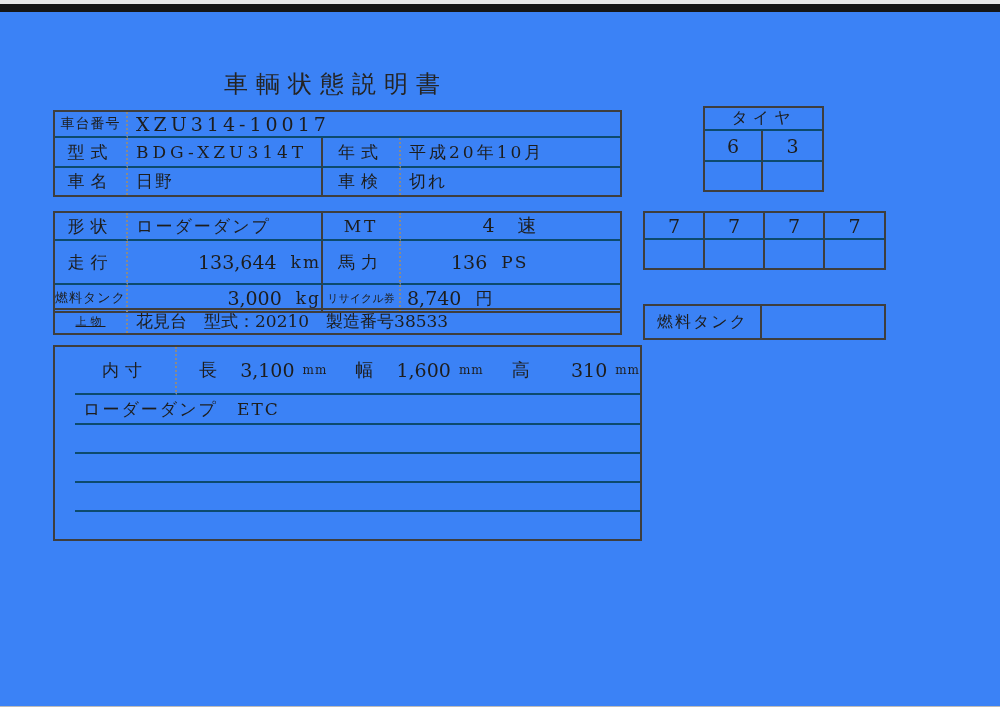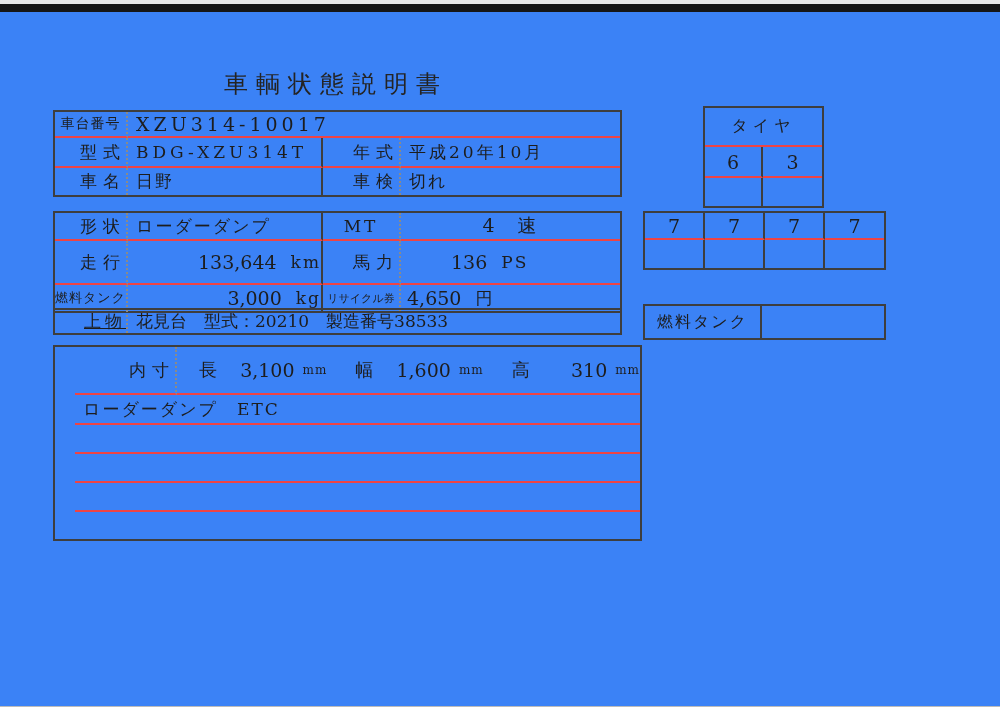--- a/index.html
+++ b/index.html
@@ -11,24 +11,24 @@
   .topbar{position:absolute;top:0;left:0;width:1000px;height:8px;background:#161616;}
   .bottomline{position:absolute;top:702px;left:0;width:1000px;height:2px;background:#bcbcbc;}
   .title{
     position:absolute;left:224px;top:64px;font-size:24px;letter-spacing:8px;
     color:#242424;white-space:nowrap;
   }
   table{position:absolute;border:2px solid #3e3e3e;border-spacing:0;table-layout:fixed;}
   td{padding:0;font-size:17px;color:#1d1d1d;vertical-align:middle;overflow:hidden;white-space:nowrap;}
   .br{border-right:2px solid #3e3e3e;}
   .bd{border-right:2px dotted #8a8a8a;}
-  .bb{border-bottom:2px solid #ef4444;}
+  .bb{border-bottom:2px solid #0c4a6e;}
   .c{text-align:center;}
   .l{text-align:left;padding-left:8px;}
-  .lbl{text-align:right;letter-spacing:6px;}
+  .lbl{text-align:center;letter-spacing:6px;}
   .lbl-tight{text-align:center;letter-spacing:1px;font-size:14px;}
   .lbl-xs{text-align:center;letter-spacing:0;font-size:11px;}
   .ls2{letter-spacing:2px;}
   .ls3{letter-spacing:3px;}
   .ls4{letter-spacing:4px;}
   .num{font-size:19px;}
   .unit{margin-left:14px;letter-spacing:2px;font-size:17px;}
   .valflex{display:flex;align-items:center;justify-content:flex-end;}
   .dimflex{display:flex;align-items:center;padding-left:22px;}
   .dim-label{font-size:18px;}
@@ -112,36 +112,36 @@
       <td class="bd lbl-tight" style="font-size:13px;">燃料タンク</td>
       <td class="br">
         <div class="valflex">
           <span class="num">3,000</span>
           <span class="unit ls2">kg</span>
         </div>
       </td>
       <td class="bd lbl-xs">リサイクル券</td>
       <td>
         <div class="valflex" style="justify-content:flex-start;padding-left:6px;">
-          <span class="num">4,650</span>
+          <span class="num">8,740</span>
           <span class="unit">円</span>
         </div>
       </td>
     </tr>
   </tbody>
     </table>
 
   <table id="t-body">
     <colgroup>
         <col style="width:73px">
         <col style="width:492px">
       </colgroup>
     <tbody>
         <tr style="height:23px">
-      <td class="bd lbl" style="letter-spacing:4px;font-size:17px;text-decoration:underline;">上物</td>
+      <td class="bd lbl" style="letter-spacing:4px;font-size:11px;text-decoration:underline;">上物</td>
       <td class="l">花見台　型式：20210　製造番号38533</td>
     </tr>
   </tbody>
     </table>
 
   <table id="t-inner">
     <colgroup>
         <col style="width:102px">
         <col style="width:463px">
       </colgroup>
@@ -179,21 +179,21 @@
         </tr>
   </tbody>
     </table>
 
   <table id="t-tire">
     <colgroup>
         <col style="width:58px">
         <col style="width:59px">
       </colgroup>
     <tbody>
-        <tr style="height:39px">
+        <tr style="height:23px">
       <td class="bb c" colspan="2" style="letter-spacing:5px;font-size:16px;">タイヤ</td>
     </tr>
     <tr style="height:31px">
       <td class="br bb c num">6</td>
       <td class="bb c num">3</td>
     </tr>
     <tr style="height:28px">
       <td class="br c"></td>
       <td class="c"></td>
     </tr>

